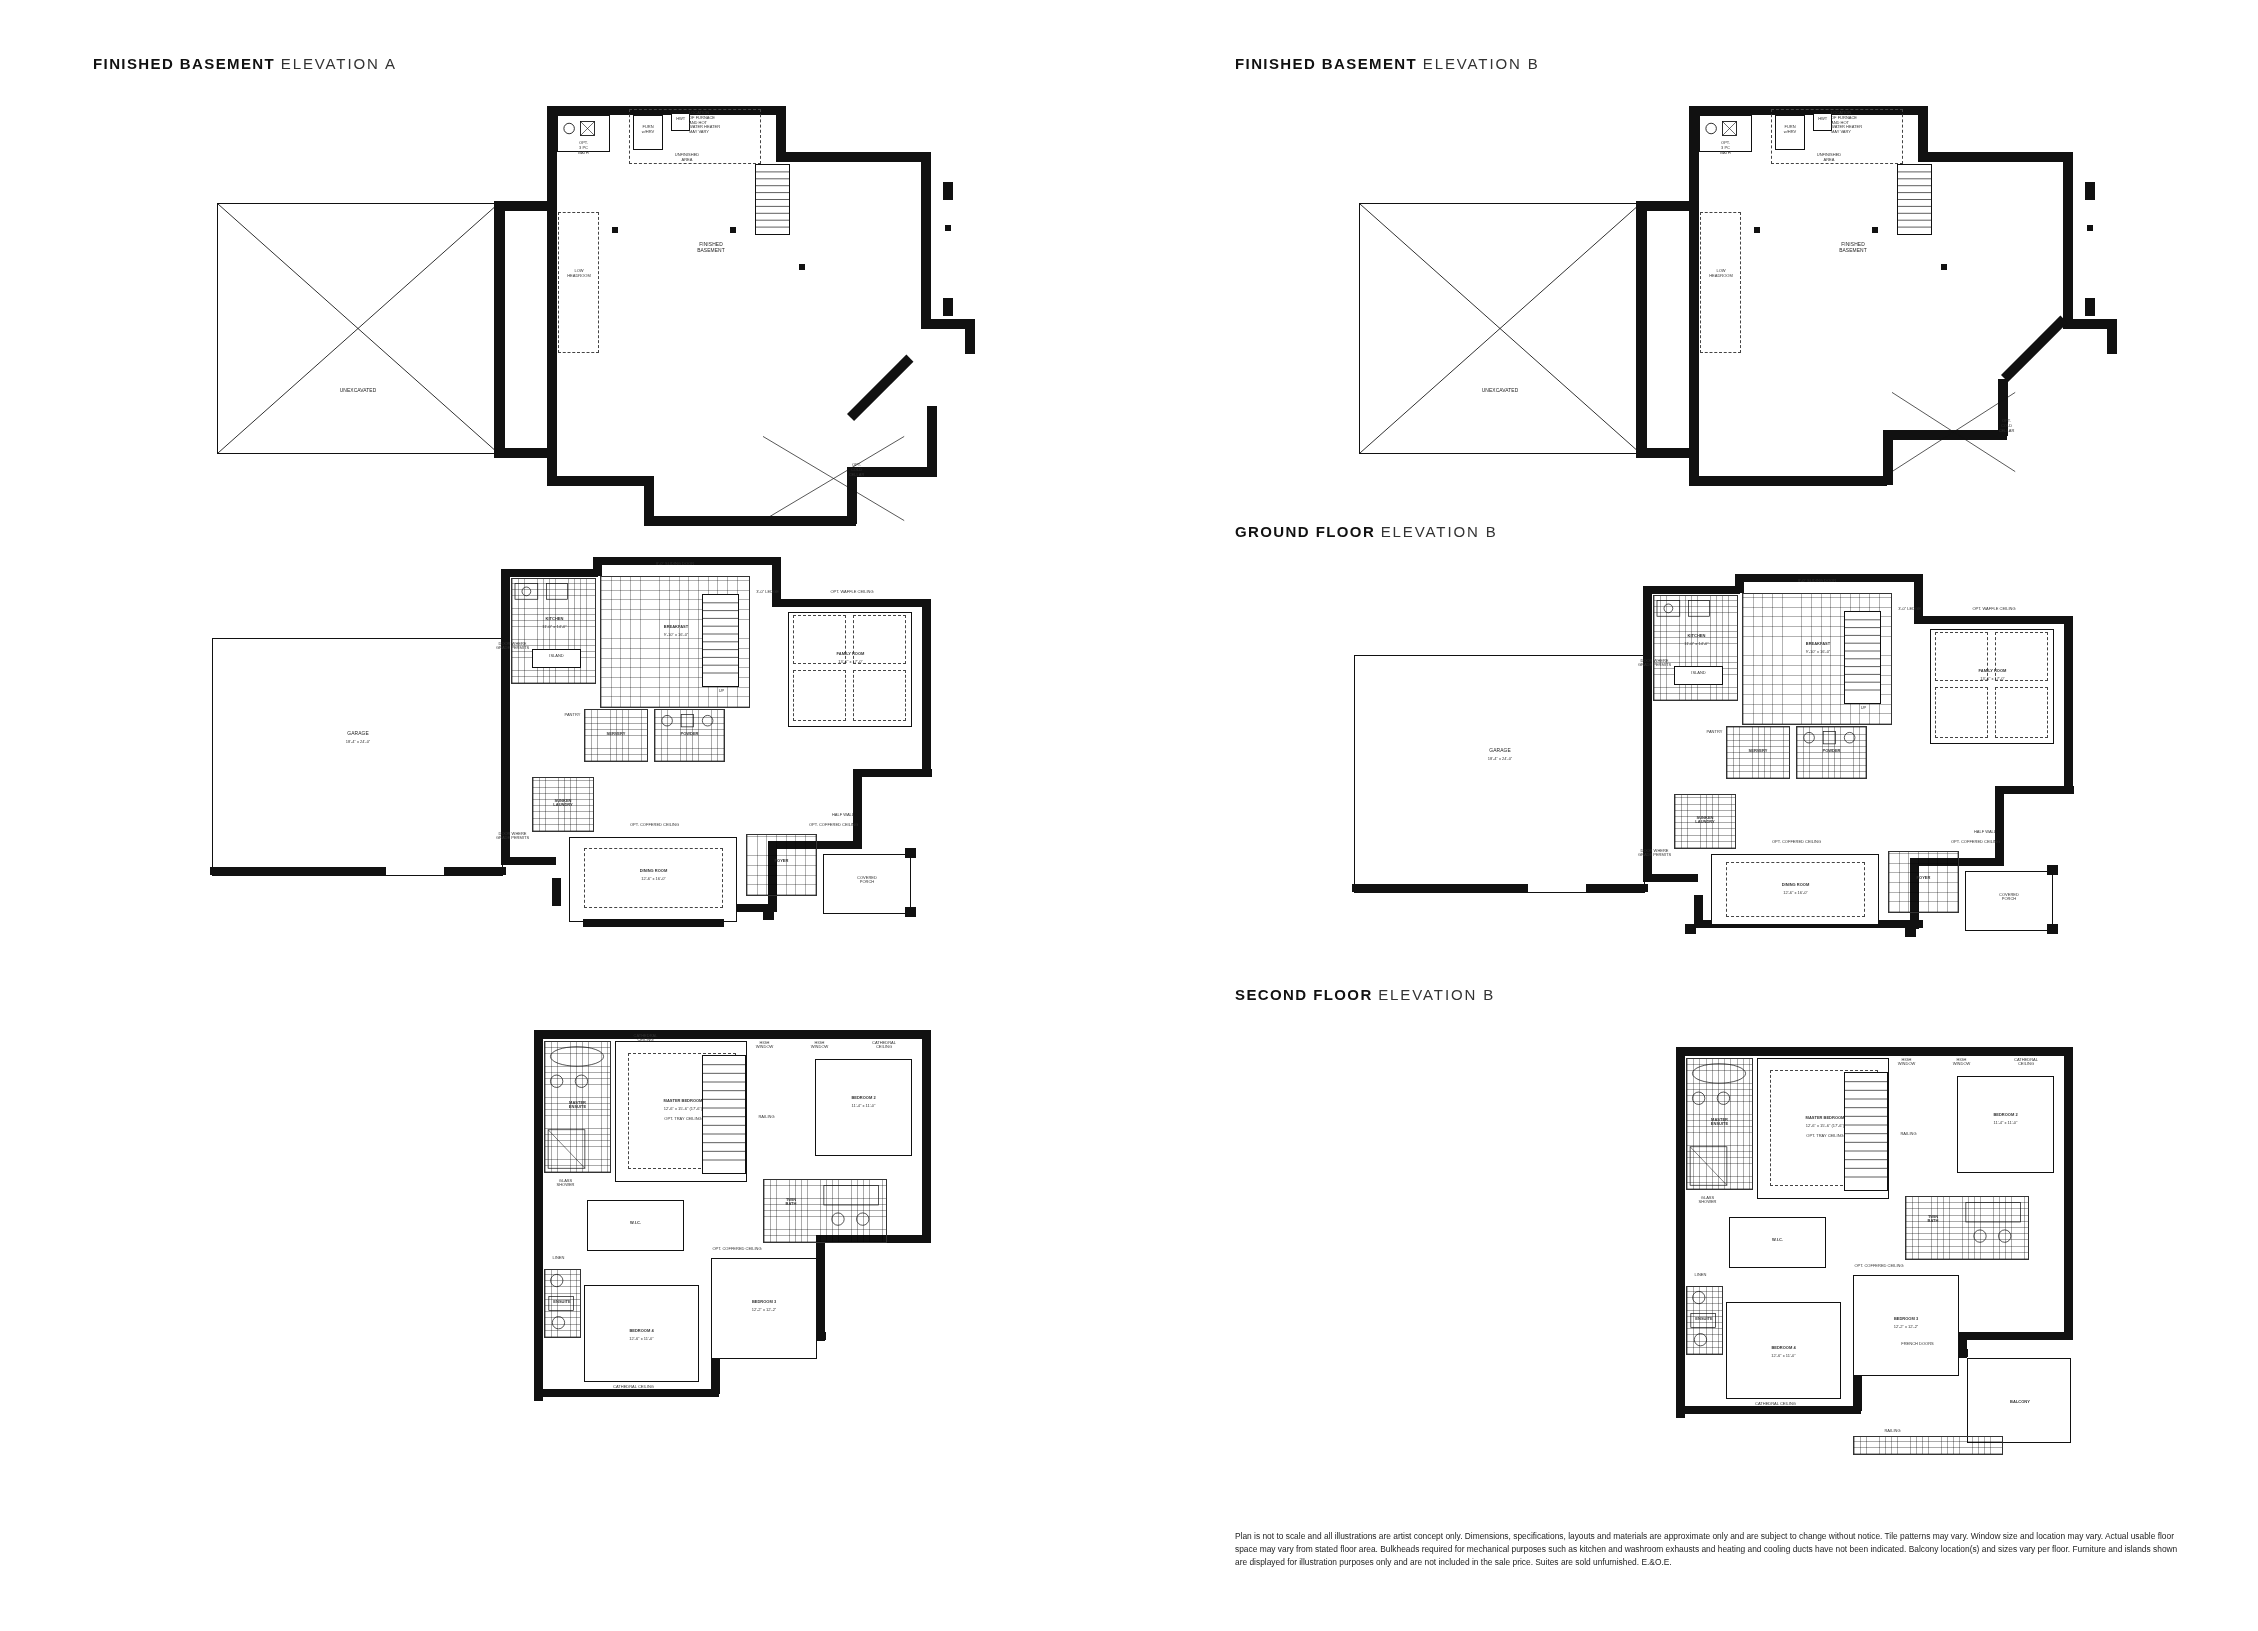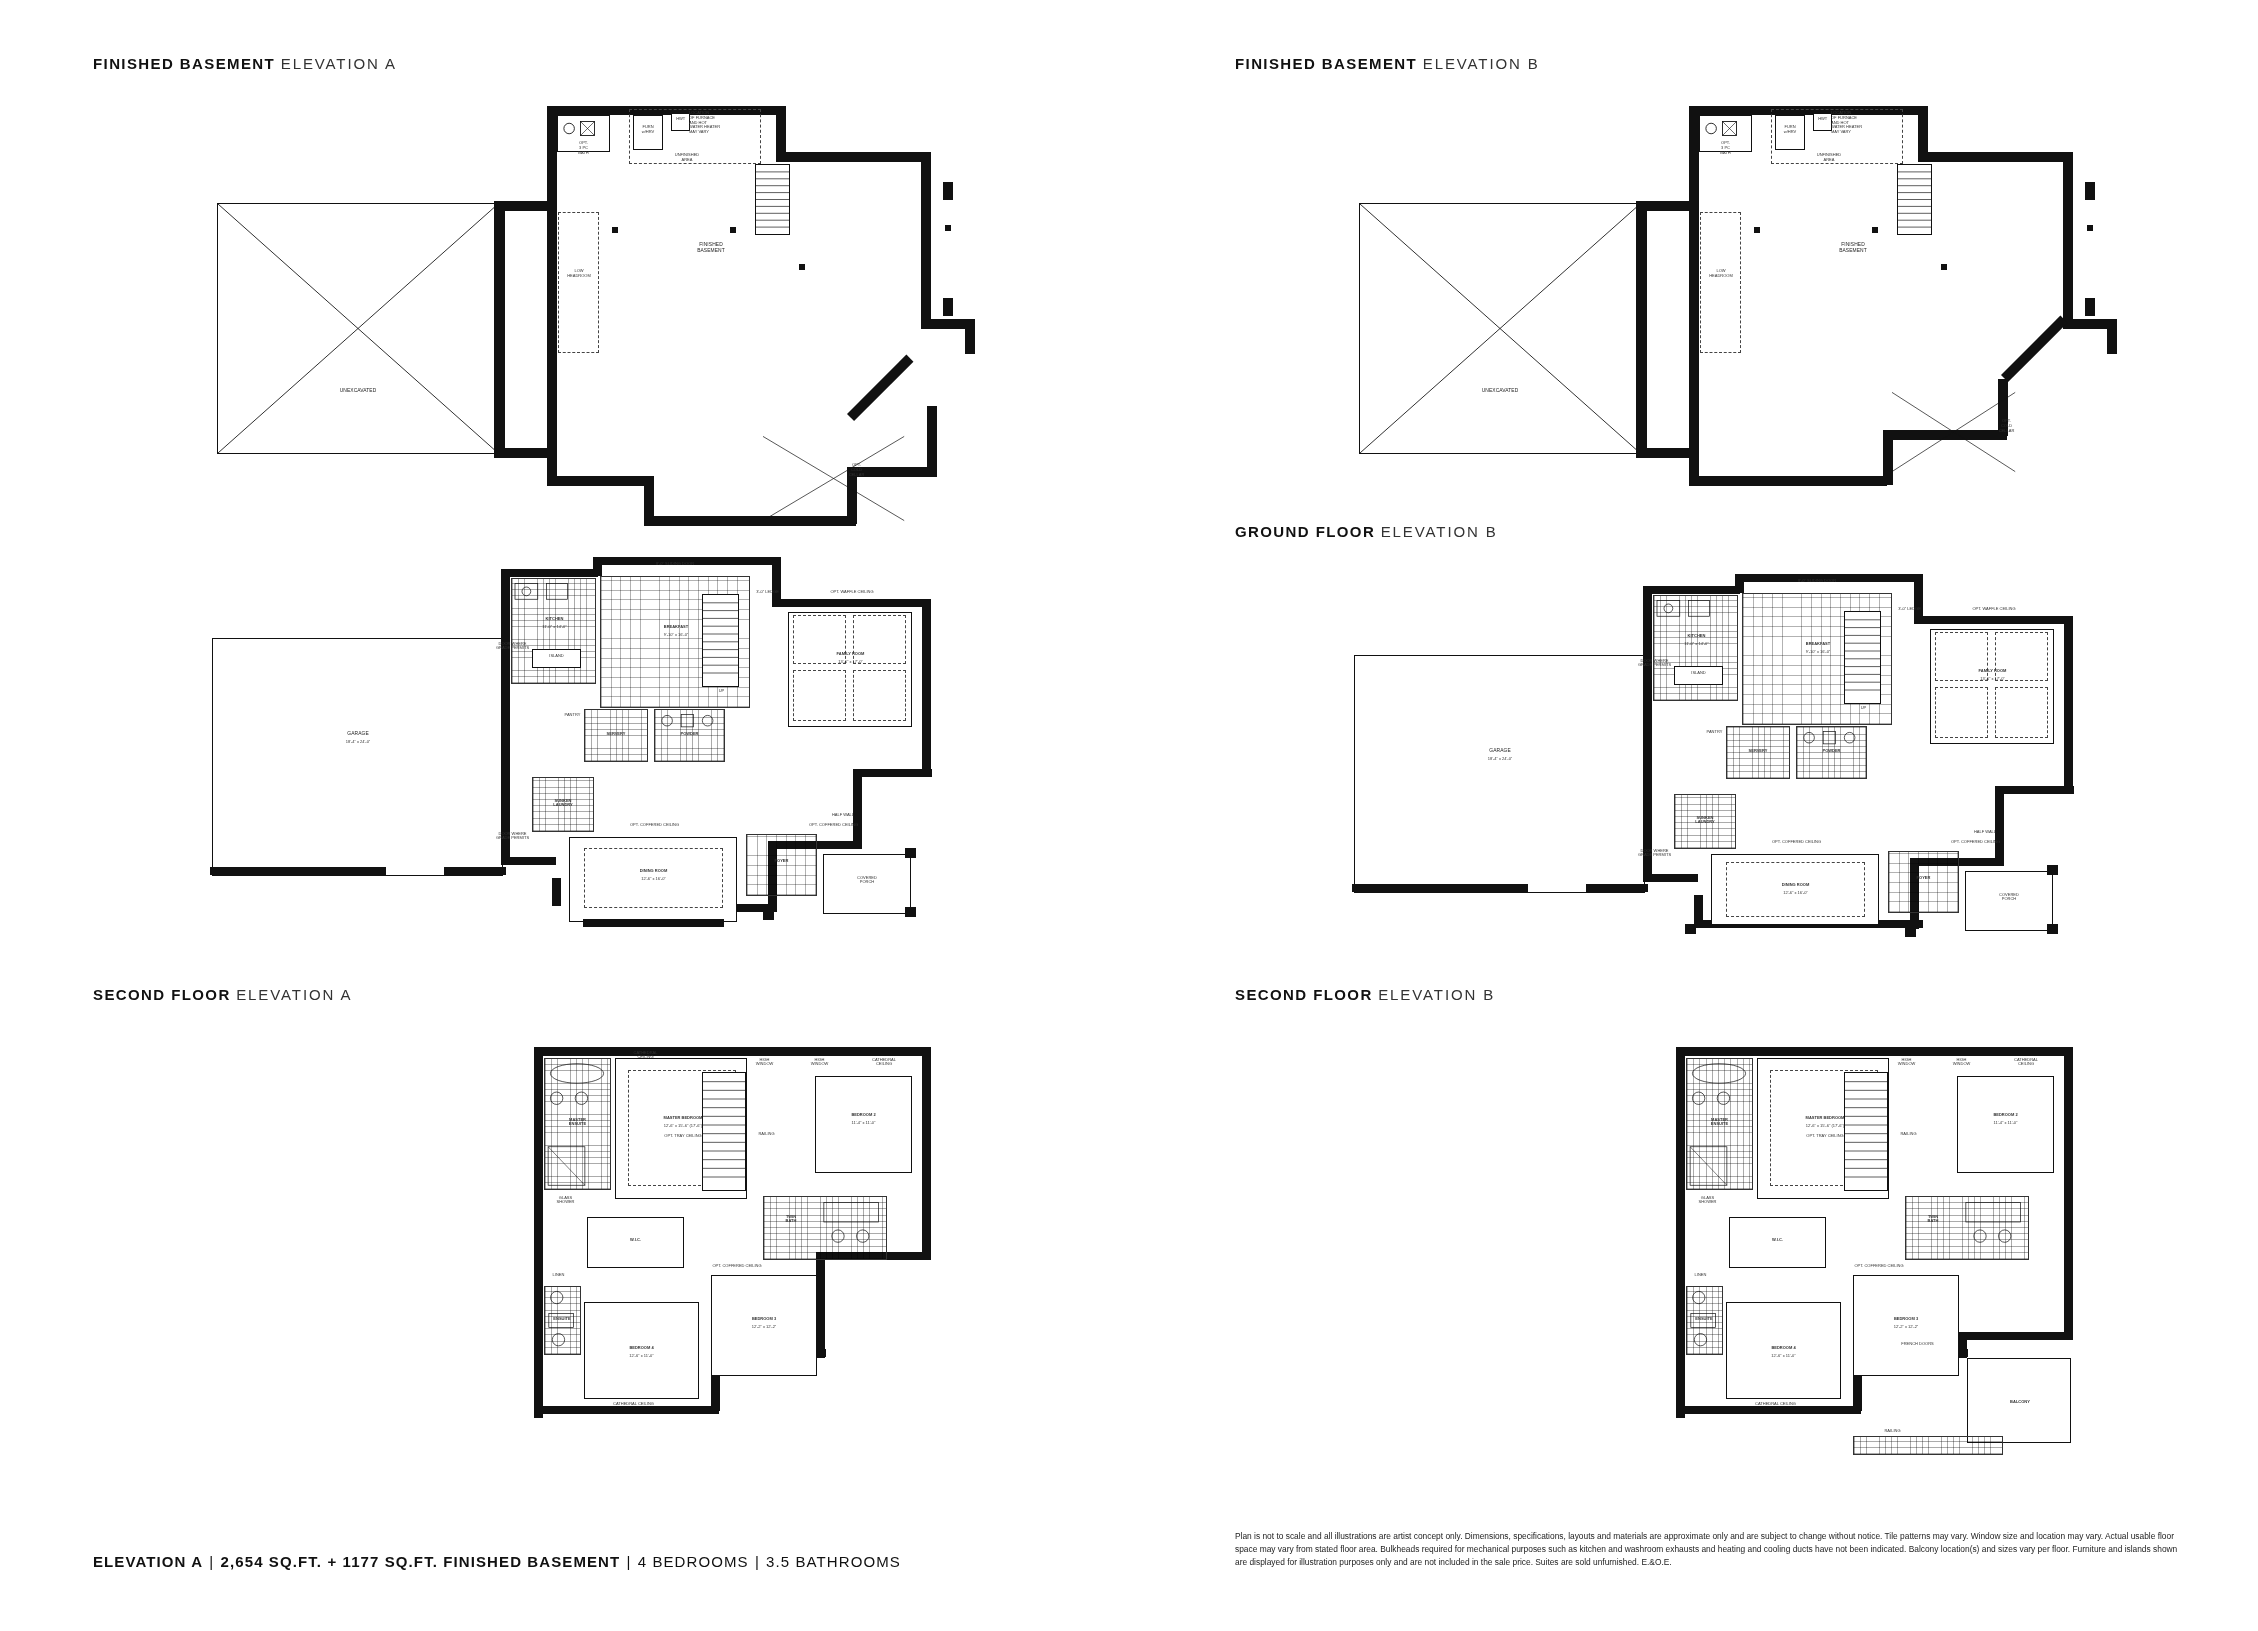--- a/index.html
+++ b/index.html
@@ -558,24 +558,20 @@
       <div class="lbl-tiny" style="left:730px; top:335px; width:88px;">COVERED
 PORCH</div>
       <div class="sq" style="left:812px; top:366px; width:10.6px; height:10.6px;"></div>
       <div class="sq" style="left:812px; top:307px; width:10.6px; height:10.6px;"></div>
       <div class="sq" style="left:670px; top:369px; width:10.6px; height:10.6px;"></div>
       <div class="sq" style="left:450px; top:366px; width:10.6px; height:10.6px;"></div>
     </div>
   </div>
 
   <div class="col col-left" style="top: 986px;">
-    <div class="plan-heading">
-      <span class="strong">SECOND FLOOR</span>
-      <span class="light">ELEVATION A</span>
-    </div>
 
     <div class="plan-canvas" style="margin-top: 17.6px; height: 393px;">
 
       <div class="wall" style="left:441px; top:26.5px; width:8.8px; height:371px;"></div>
       <div class="wall" style="left:441px; top:26.5px; width:397px; height:8.8px;"></div>
       <div class="wall" style="left:829px; top:26.5px; width:8.8px; height:212px;"></div>
       <div class="wall" style="left:723px; top:231px; width:115px; height:8.8px;"></div>
       <div class="wall" style="left:723px; top:231px; width:8.8px; height:106px;"></div>
       <div class="wall" style="left:618px; top:328px; width:115px; height:8.8px;"></div>
       <div class="wall" style="left:618px; top:328px; width:8.8px; height:62px;"></div>
@@ -768,22 +764,19 @@
       <div class="room" style="left:732px; top:337px; width:104px; height:85px; border-style:solid;"></div>
       <div class="lbl-tiny" style="left:741px; top:379px; width:88px; font-weight:700;">BALCONY</div>
       <div class="lbl-tiny" style="left:640px; top:321px; width:85px;">FRENCH DOORS</div>
       <div class="hatch-fine" style="left:618px; top:415px; width:150px; height:19.4px; border:0.9px solid #333;"></div>
       <div class="lbl-tiny" style="left:618px; top:408px; width:79px;">RAILING</div>
     </div>
   </div>
 
   <div class="title-block">
 
-    <div class="spec-line">
-      <span class="b">ELEVATION A</span><span class="sep">|</span><span class="b">2,654 SQ.FT. + 1177 SQ.FT. FINISHED BASEMENT</span><span class="sep">|</span><span>4 BEDROOMS</span><span class="sep">|</span><span>3.5 BATHROOMS</span>
-    </div>
 
   </div>
 
   <div class="disclaimer">Plan is not to scale and all illustrations are artist concept only. Dimensions, specifications, layouts and materials are approximate only and are subject to change without notice. Tile patterns may vary. Window size and location may vary. Actual usable floor space may vary from stated floor area. Bulkheads required for mechanical purposes such as kitchen and washroom exhausts and heating and cooling ducts have not been indicated. Balcony location(s) and sizes vary per floor. Furniture and islands shown are displayed for illustration purposes only and are not included in the sale price. Suites are sold unfurnished. E.&amp;O.E.</div>
 
 </div>
 
 
 </body></html>

